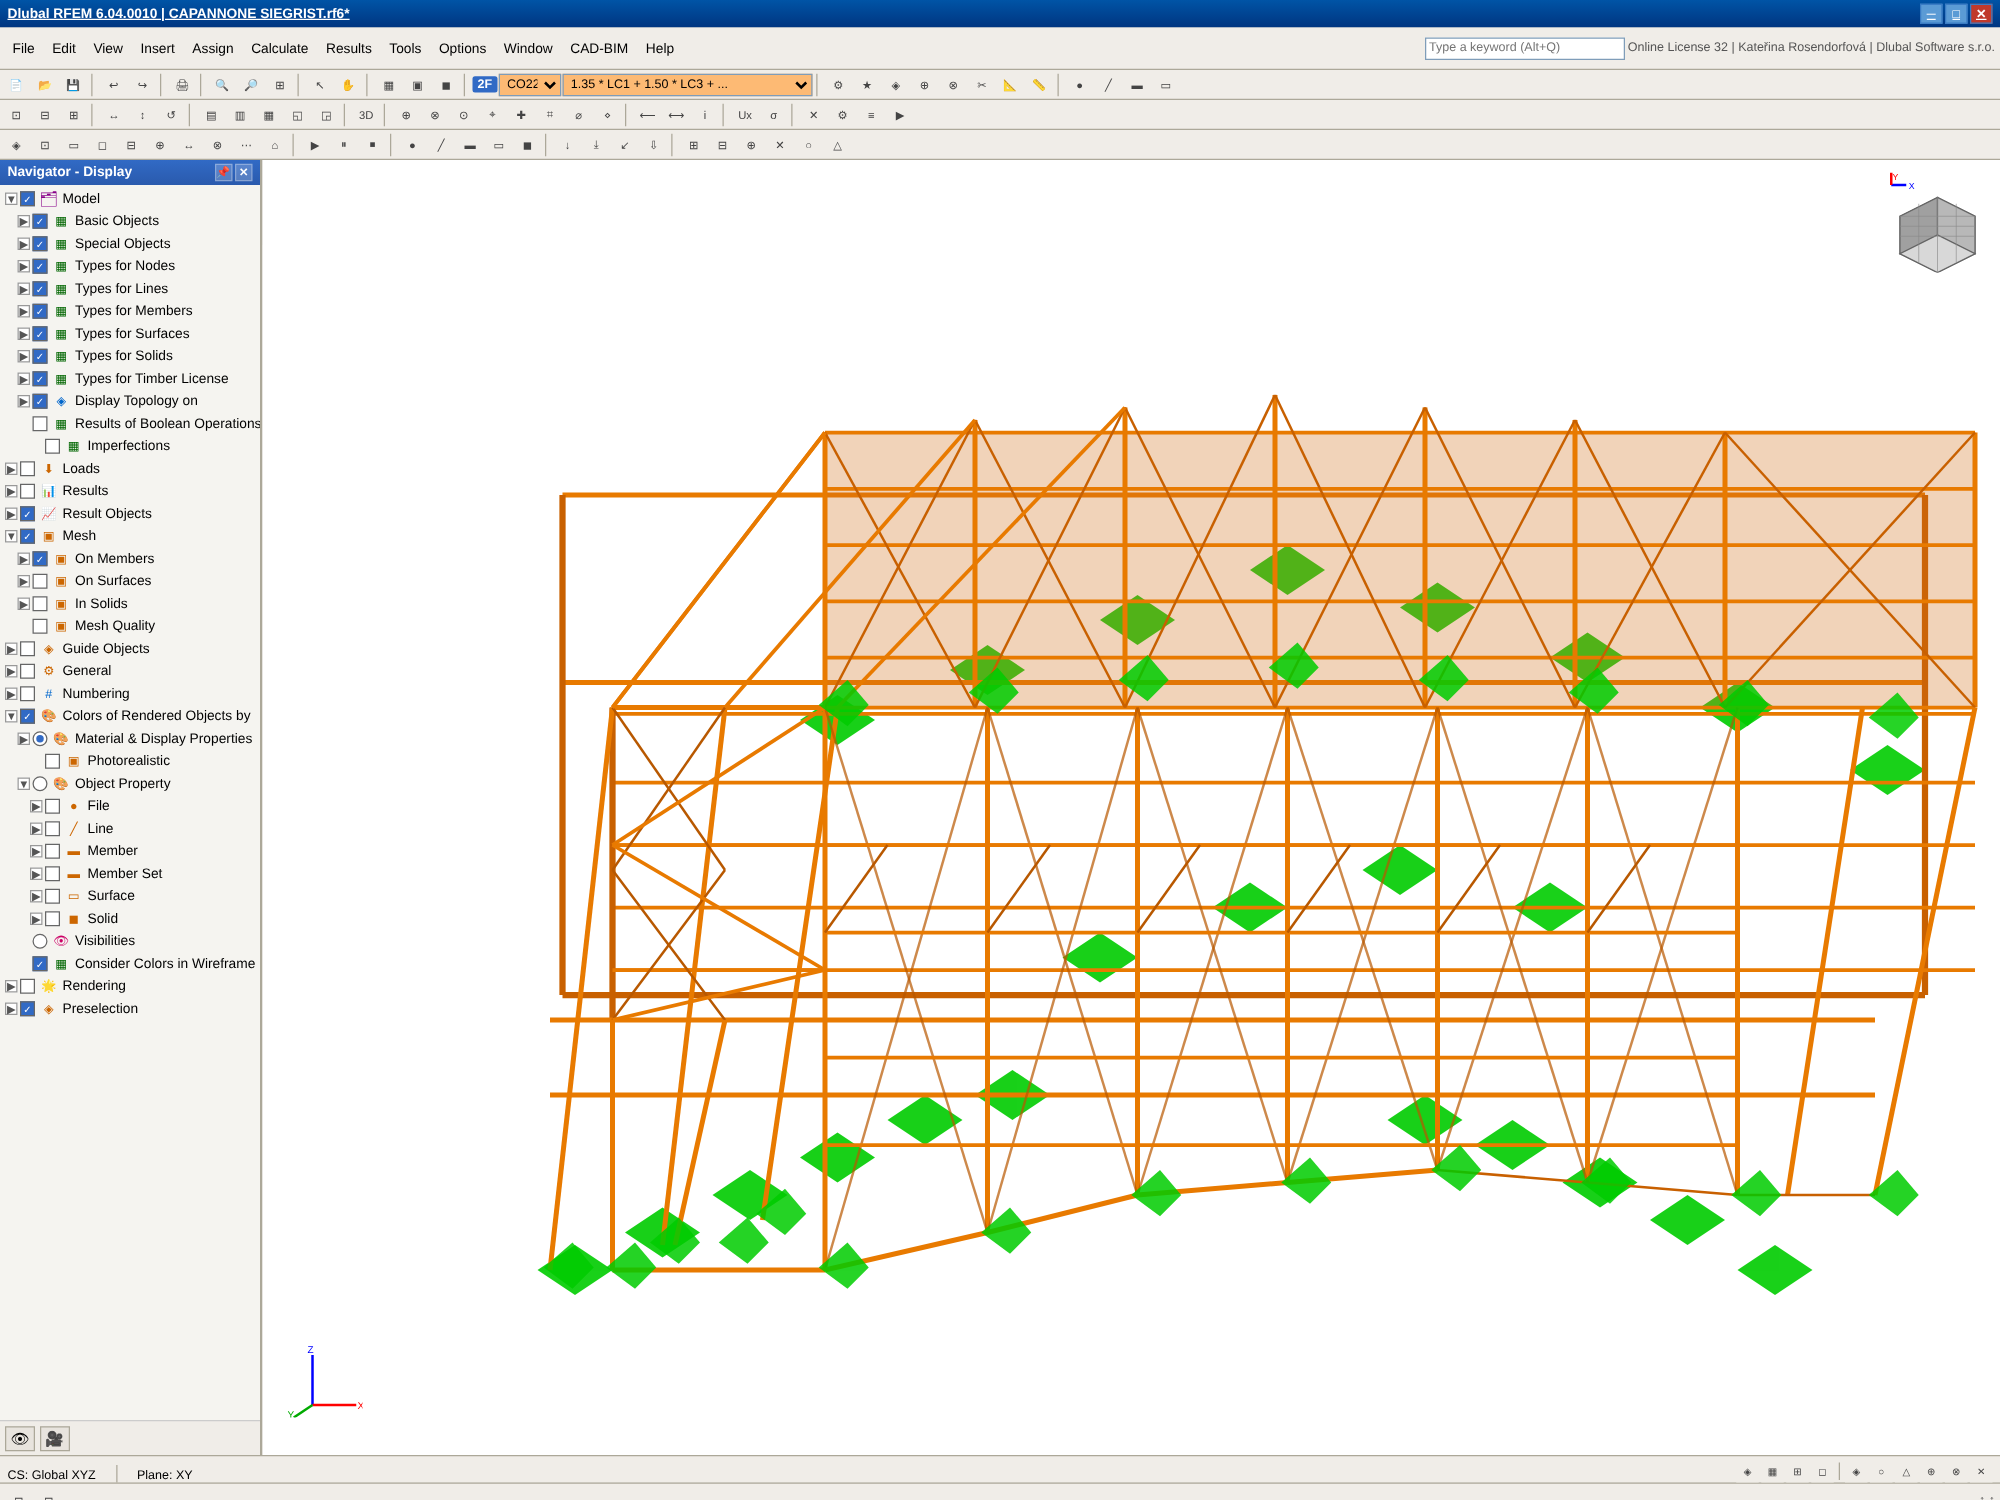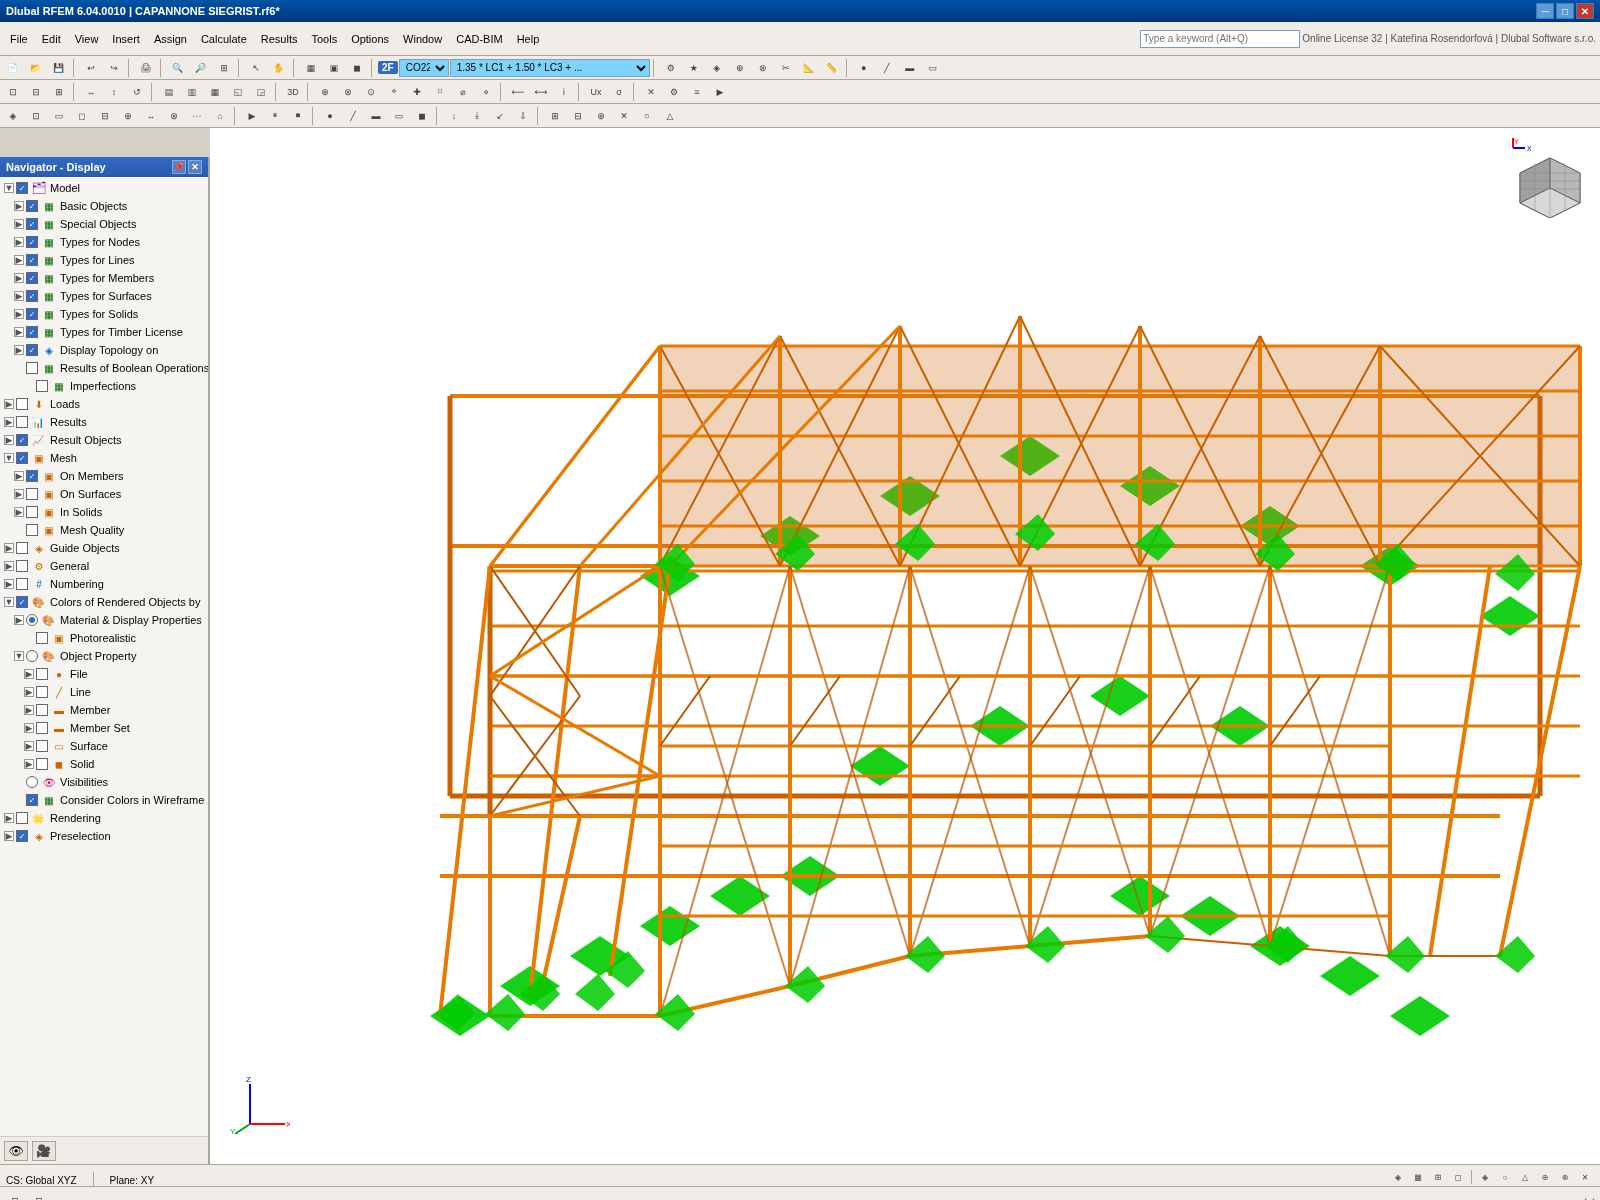--- a/index.html
+++ b/index.html
@@ -9,20 +9,21 @@
     #titlebar {
       height: 22px;
       background: linear-gradient(to bottom, #0054a6, #003580);
       color: white;
       display: flex;
       align-items: center;
       justify-content: space-between;
       padding: 0 6px;
       font-size: 11px;
       font-weight: bold;
+      text-decoration: underline;
     }
     #titlebar-controls { display: flex; gap: 2px; }
     #titlebar-controls span {
       width: 18px; height: 16px;
       background: #5b9bd5;
       border: 1px solid #3a7cc5;
       display: flex; align-items: center; justify-content: center;
       cursor: pointer; font-size: 10px; color: white;
     }
     #titlebar-controls span:last-child { background: #c0392b; }
@@ -59,38 +60,37 @@
     .tb-btn {
       width: 22px; height: 20px;
       background: #f0ede8;
       border: 1px solid transparent;
       display: flex; align-items: center; justify-content: center;
       cursor: pointer; font-size: 9px; color: #444;
     }
     .tb-separator { width: 4px; height: 18px; border-left: 1px solid #aca899; margin: 0 2px; }
     .tb-combo {
       height: 18px; font-size: 10px; border: 1px solid #7f9db9;
-      background: #7dd3fc; padding: 0 2px;
+      background: #fdba74; padding: 0 2px;
     }
 
     
     #main-layout {
       display: flex;
       height: calc(1200px - 22px - 20px - 24px - 24px - 24px - 28px - 22px);
     }
 
     
     #navigator {
       width: 210px;
       background: #f5f4f0;
       border-right: 2px solid #aca899;
       display: flex;
       flex-direction: column;
       overflow: hidden;
-      margin-top: 29px;
     }
     #nav-header {
       background: linear-gradient(to bottom, #316ac5, #2a5aad);
       color: white;
       padding: 3px 6px;
       font-size: 11px;
       font-weight: bold;
       display: flex;
       justify-content: space-between;
       align-items: center;

